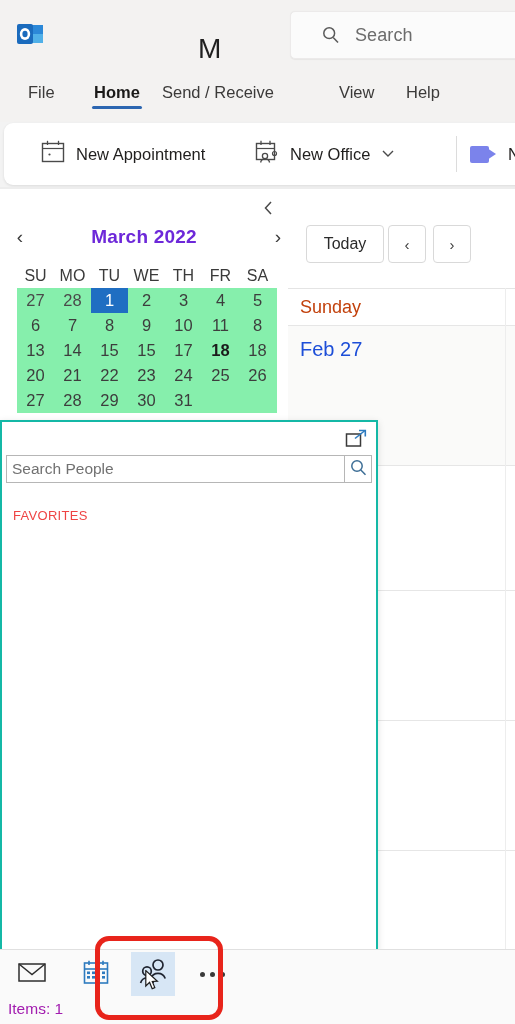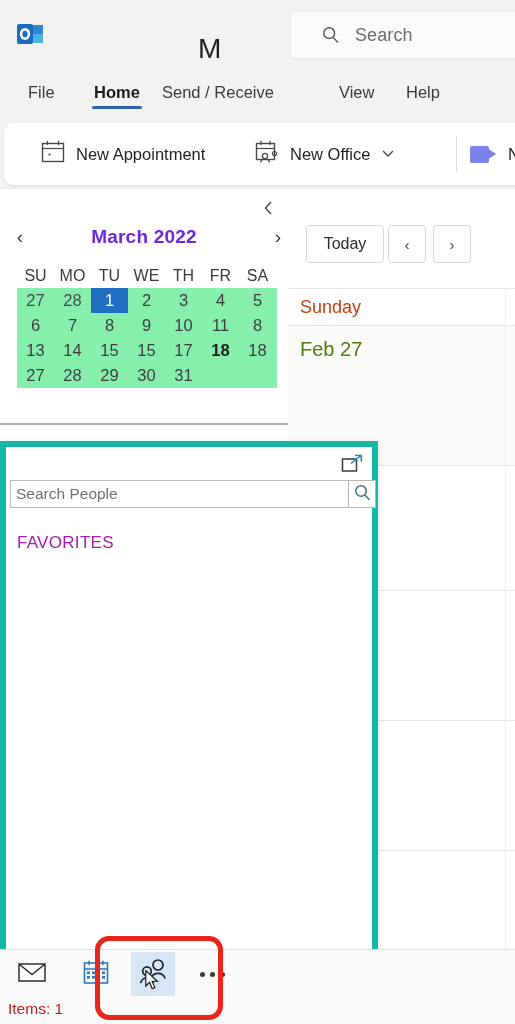--- a/index.html
+++ b/index.html
@@ -255,45 +255,45 @@
     position: absolute; left: 288px; top: 288px;
     width: 227px; height: 1px;
     background: #e4e4e4;
   }
   .cal-daylabel {
     position: absolute; left: 300px; top: 297px;
     font-size: 18px; color: #c2410c;
   }
   .cal-datelabel {
     position: absolute; left: 300px; top: 338px;
-    font-size: 20px; color: #4d7c0f;
+    font-size: 20px; color: #1d4ed8;
   }
   .cal-firstcell-shade {
     position: absolute; left: 288px; top: 325px;
     width: 227px; height: 140px;
     background: #fafaf9;
   }
   .cal-weekline {
     position: absolute; left: 288px;
     width: 227px; height: 1px;
     background: #e6e6e6;
   }
   .cal-colline {
     position: absolute; left: 505px; top: 288px;
     width: 1px; height: 663px;
     background: #ededed;
   }
 
   
   .people-pop {
     position: absolute;
-    left: 0px; top: 441px;
+    left: 0px; top: 420px;
     width: 378px; height: 532px;
     background: #ffffff;
-    border: 6px solid #14b8a6;
+    border: 2px solid #14b8a6;
     box-sizing: border-box;
     box-shadow: 0 2px 7px rgba(0,0,0,0.13);
   }
   .pop-popout {
     position: absolute; right: 8px; top: 6px;
     width: 24px; height: 22px;
     display: flex; align-items: center; justify-content: center;
   }
   .pop-searchrow {
     position: absolute; left: 4px; top: 33px;
@@ -314,21 +314,21 @@
   }
   .pop-searchbtn {
     width: 28px;
     border: 1px solid #b6b6b6;
     background: #ffffff;
     display: flex; align-items: center; justify-content: center;
     box-sizing: border-box;
   }
   .pop-favlabel {
     position: absolute; left: 11px; top: 86px;
-    font-size: 17px; color: #a21caf;
+    font-size: 13px; color: #ef4444;
     letter-spacing: 0.3px;
   }
   .pop-emptytext {
     position: absolute; left: 8px; top: 116px;
     width: 360px;
     text-align: center;
     font-size: 16.5px;
     color: #4a4a4a;
     line-height: 25px;
   }
@@ -384,21 +384,21 @@
   }
 
   
   .statusbar {
     position: absolute; left: 0; top: 997px;
     width: 515px; height: 27px;
     background: #fafafa;
   }
   .status-text {
     position: absolute; left: 8px; top: 3px;
-    font-size: 15.5px; color: #b91c1c;
+    font-size: 15.5px; color: #a21caf;
   }
 
   
   .red-highlight {
     position: absolute;
     left: 95px; top: 936px;
     width: 128px; height: 84px;
     border: 5px solid #e8241b;
     border-radius: 14px;
     box-sizing: border-box;
@@ -535,20 +535,29 @@
       <div class="mc-row">
         <div class="mc-cell">13</div>
         <div class="mc-cell">14</div>
         <div class="mc-cell">15</div>
         <div class="mc-cell">15</div>
         <div class="mc-cell">17</div>
         <div class="mc-cell today">18</div>
         <div class="mc-cell">18</div>
       </div>
       <div class="mc-row">
+        <div class="mc-cell">20</div>
+        <div class="mc-cell">21</div>
+        <div class="mc-cell">22</div>
+        <div class="mc-cell">23</div>
+        <div class="mc-cell">24</div>
+        <div class="mc-cell">25</div>
+        <div class="mc-cell">26</div>
+      </div>
+      <div class="mc-row">
         <div class="mc-cell">27</div>
         <div class="mc-cell">28</div>
         <div class="mc-cell">29</div>
         <div class="mc-cell">30</div>
         <div class="mc-cell">31</div>
         <div class="mc-cell"></div>
         <div class="mc-cell"></div>
       </div>
     </div>
   </div>

